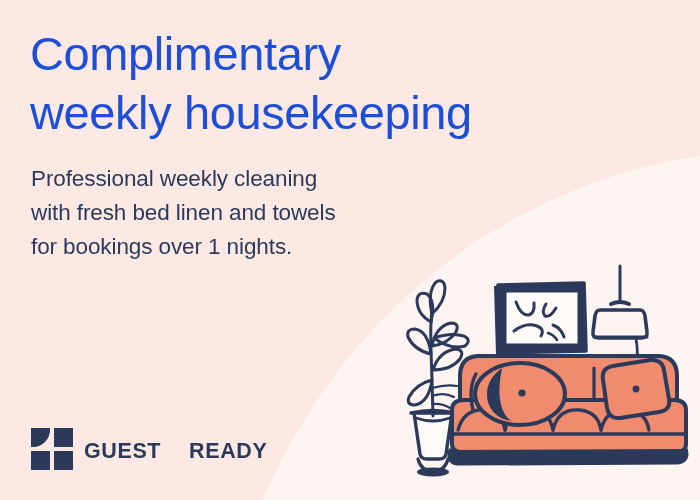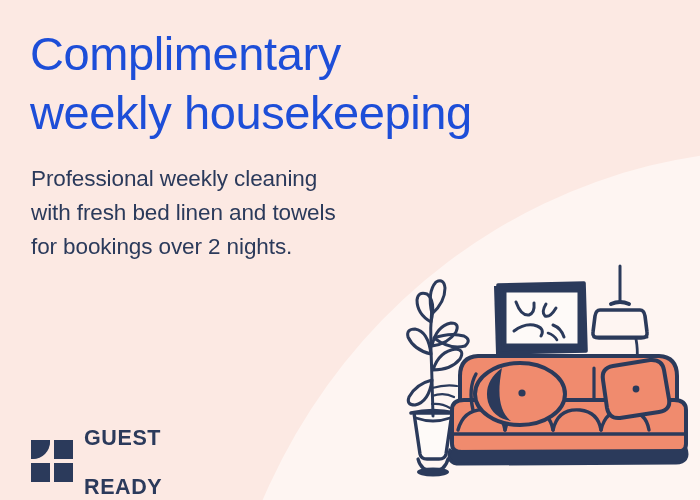--- a/index.html
+++ b/index.html
@@ -75,21 +75,21 @@
     position: absolute;
     left: 31px;
     top: 428px;
     display: flex;
     align-items: center;
     gap: 11px;
   }
   #logo-mark { display: block; }
   #logo-words {
     display: flex;
-    flex-direction: column;
+    flex-direction: row;
     line-height: 0.97;
     gap: 28px;
   }
   #logo-words span {
     color: #2B3A5B;
     font-size: 21.5px;
     font-weight: 700;
     letter-spacing: 0.6px;
   }
 
@@ -110,21 +110,21 @@
 
   <div id="bg-curve"></div>
 
   <div id="content">
 
     <h1 id="headline">Complimentary
 weekly housekeeping</h1>
 
     <p id="subcopy">Professional weekly cleaning
 with fresh bed linen and towels
-for bookings over 2 nights.</p>
+for bookings over 1 nights.</p>
 
     <div id="logo">
       <span id="logo-mark">
         <svg width="42" height="42" viewBox="0 0 42 42" aria-hidden="true">
 
           <path d="M0 0 H19 V2 A17 17 0 0 1 2 19 H0 Z" fill="#2B3A5B"></path>
 
           <path d="M0 0 L19 0 A19 19 0 0 1 0 19 Z" fill="#2B3A5B"></path>
 
           <rect x="23" y="0" width="19" height="19" fill="#2B3A5B"></rect>

